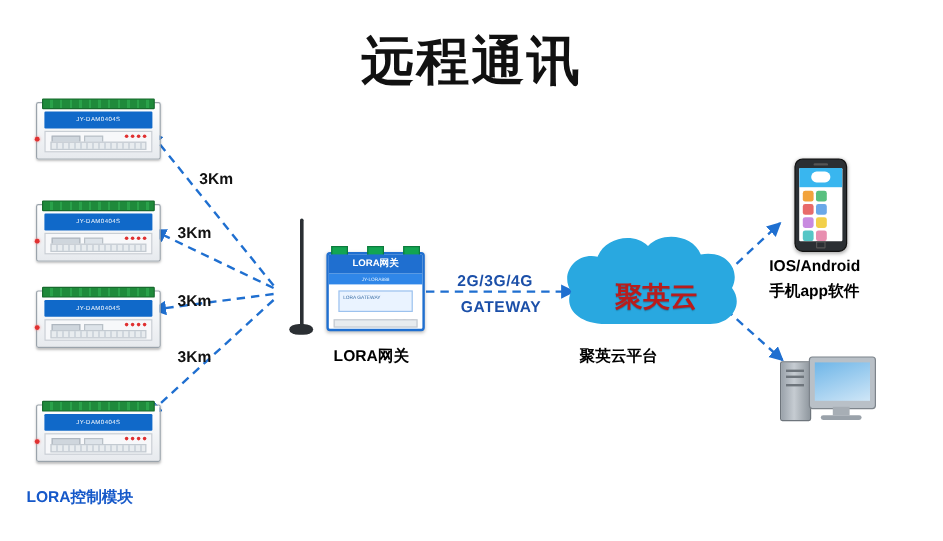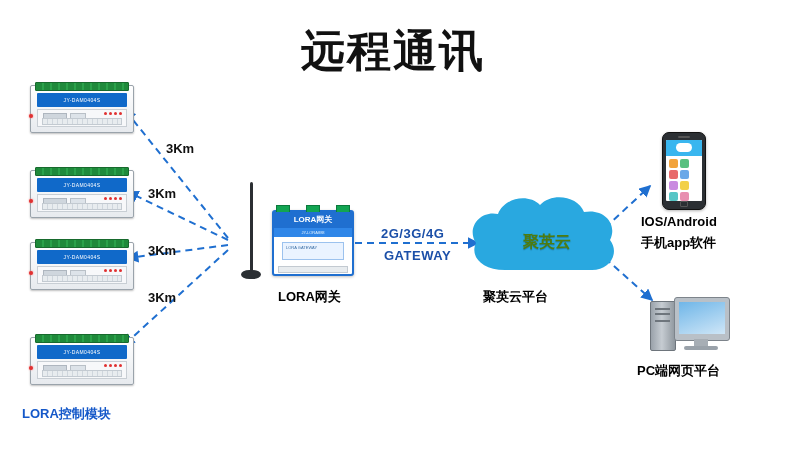--- a/index.html
+++ b/index.html
@@ -61,21 +61,21 @@
   .gw-ports{position:absolute;left:2px;right:2px;top:-7px;display:flex;justify-content:space-between;}
   .gw-ports i{display:block;width:12px;height:9px;background:#12a552;border:1px solid #0c7a3c;}
   .gw-screen{position:absolute;left:8px;right:8px;top:30px;height:16px;background:#eaf3ff;border:1px solid #9cc2ee;}
   .gw-screen b{display:block;font-size:4px;color:#3a6ea5;padding:2px 3px;font-weight:normal;}
   .gw-leds{position:absolute;right:6px;bottom:4px;display:flex;gap:3px;}
   .gw-leds i{width:4px;height:4px;border-radius:50%;background:#e03131;}
   .gw-bottom{position:absolute;left:4px;right:4px;bottom:1px;height:5px;background:#e8ecef;border:1px solid #c3cad1;}
 
   
   .cloud-text{
-    font-size:16px;font-weight:bold;color:#4d7c0f;white-space:nowrap;
+    font-size:23px;font-weight:bold;color:#b91c1c;white-space:nowrap;
     text-shadow:0 1px 1px rgba(0,0,0,.25);
   }
 
   
   .phone{
     width:42px;height:76px;background:#2b2f33;border-radius:7px;border:1px solid #111;
     box-shadow:0 1px 3px rgba(0,0,0,.3);
   }
   .phone-screen{position:absolute;left:3px;right:3px;top:7px;bottom:8px;background:#ffffff;border-radius:1px;overflow:hidden;}
   .ph-top{height:16px;background:#39b6ef;position:relative;}
@@ -282,15 +282,14 @@
       <i style="top:6px;"></i>
         <i style="top:11px;"></i>
         <i style="top:18px;"></i>
     </div>
     <div class="pc-mon">
       <div class="pc-screen"></div>
     </div>
     <div class="pc-stand"></div>
     <div class="pc-base"></div>
   </div>
-  <div class="abs lbl" style="left:637px;top:362px;">PC端网页平台</div>
 
 </div>
 
 </body></html>

